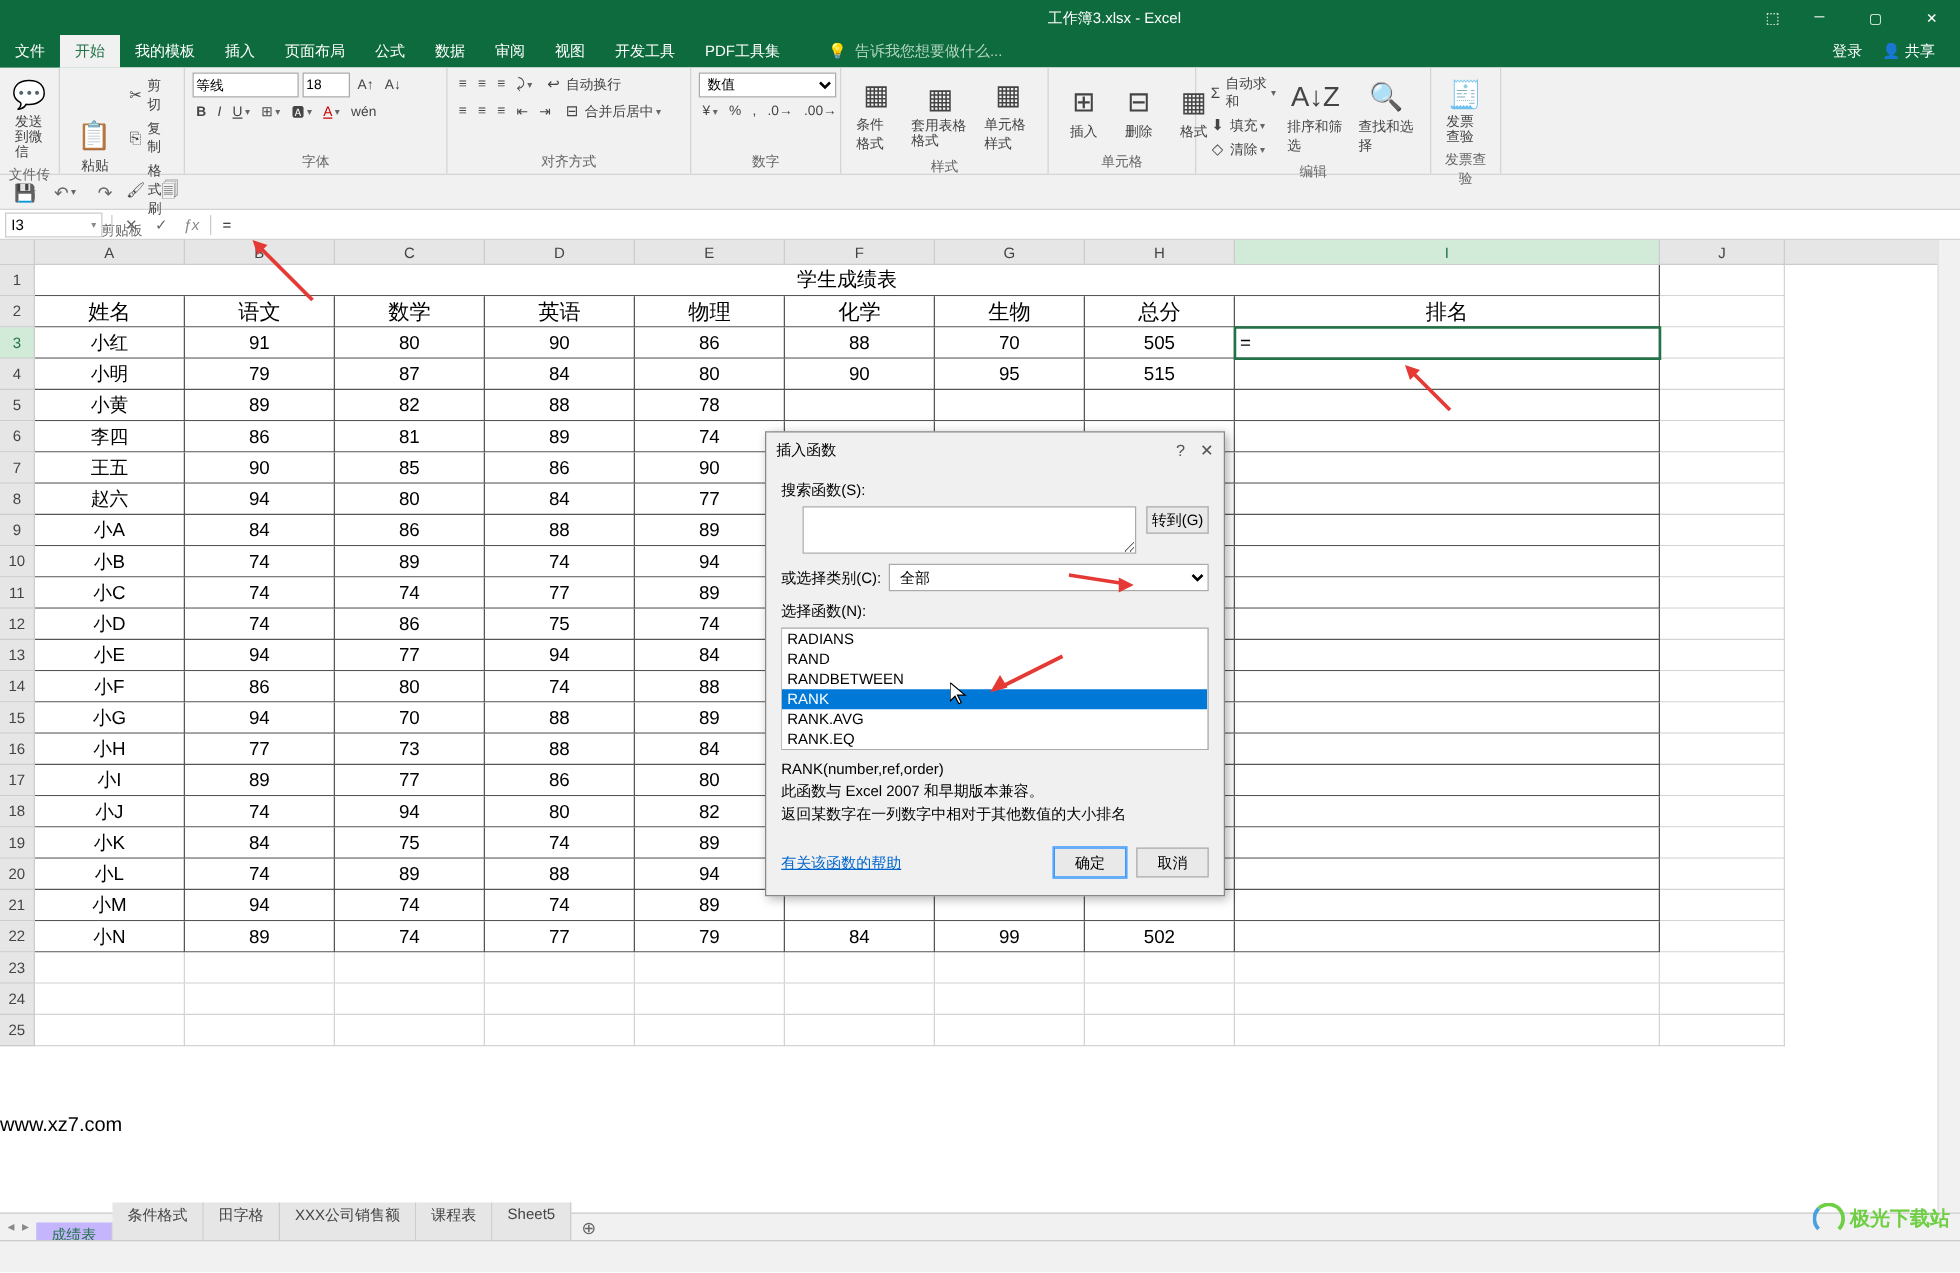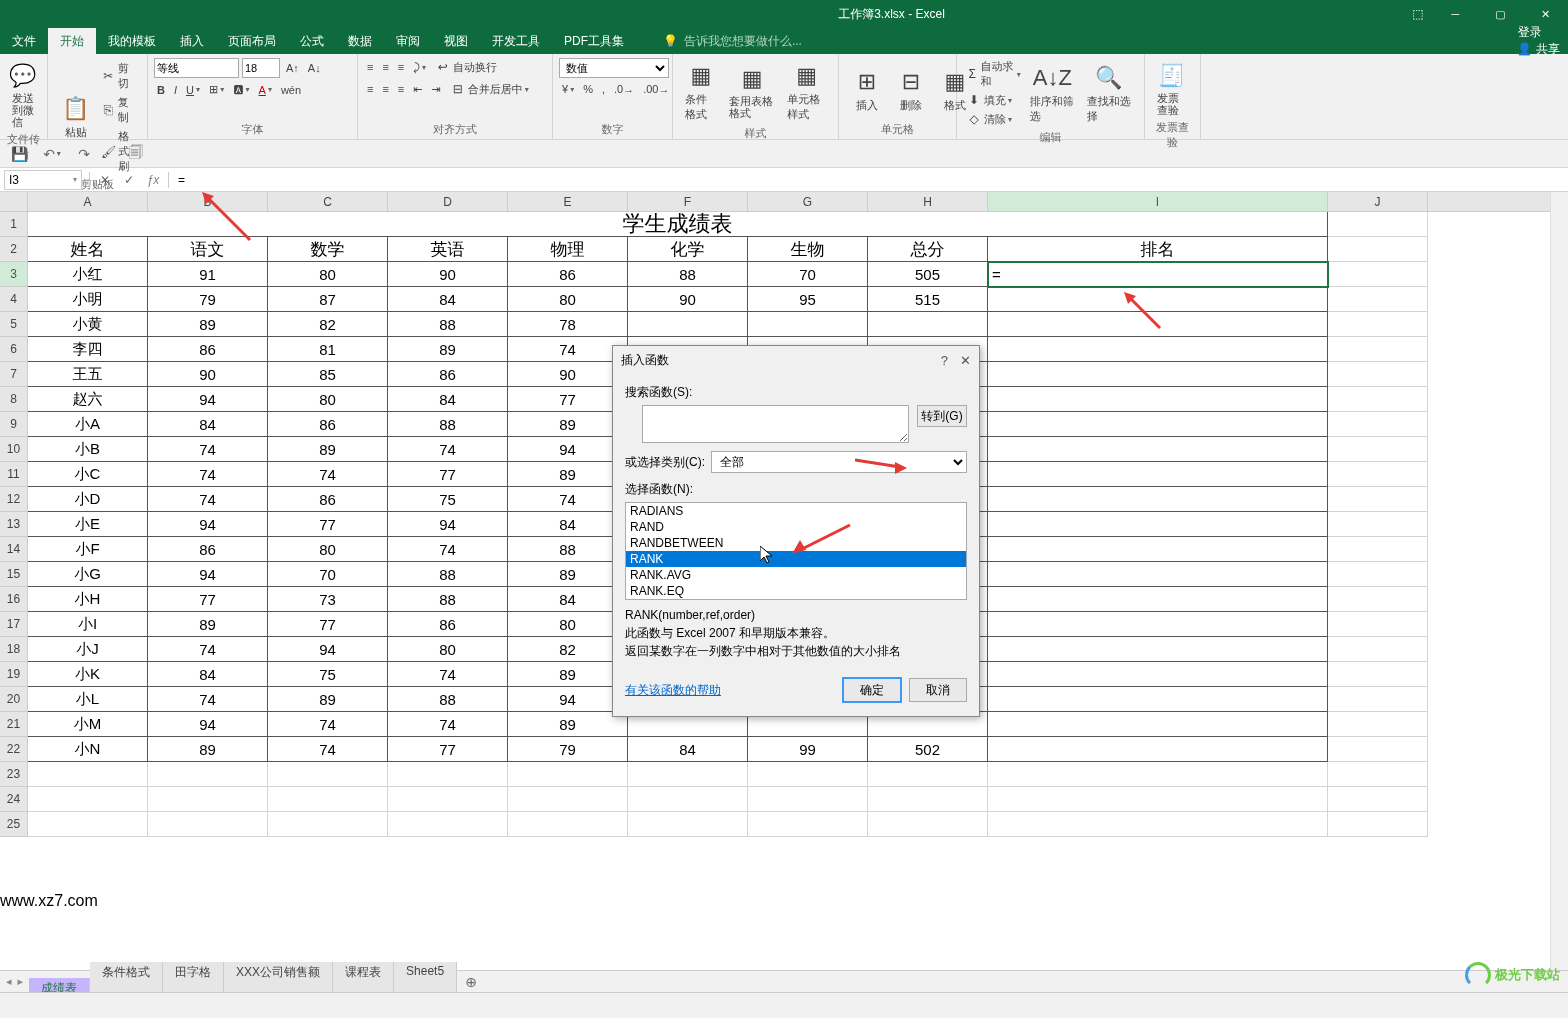--- a/index.html
+++ b/index.html
@@ -13,21 +13,21 @@
 .title-bar .win-controls div { width: 45px; height: 28px; display: flex; align-items: center; justify-content: center; cursor: pointer; font-size: 11px; }
 .title-bar .ribbon-toggle { width: 30px; display:flex; align-items:center; justify-content:center;}
 
 
 .menu-tabs { height: 26px; background: #0e6b3e; display: flex; align-items: center; font-size: 12px; }
 .menu-tabs .tab { padding: 0 12px; height: 26px; display: flex; align-items: center; color: #fff; cursor: pointer; }
 .menu-tabs .tab.file { background: #0e6b3e; }
 .menu-tabs .tab.active { background: #f1f1f1; color: #217346; }
 .menu-tabs .tab.tell-me { color: #b0d4c0; margin-left: 15px; }
 .menu-tabs .tab.tell-me .bulb { margin-right: 6px; }
-.menu-tabs .right-actions { margin-left: auto; display: flex; align-items: flex-start; color: #fff; padding-right: 0; flex-direction: column; }
+.menu-tabs .right-actions { margin-left: auto; display: flex; align-items: flex-start; color: #fff; padding-right: 12px; }
 .menu-tabs .right-actions div { padding: 0 8px; font-size: 12px; }
 
 
 .ribbon { height: 86px; background: #f1f1f1; border-bottom: 1px solid #d4d4d4; display: flex; font-size: 11px; }
 .ribbon-group { border-right: 1px solid #d4d4d4; padding: 4px 6px 2px; display: flex; flex-direction: column; justify-content: space-between; }
 .ribbon-group .group-label { text-align: center; color: #666; font-size: 11px; padding-top: 2px; }
 .ribbon-big-btn { display: flex; flex-direction: column; align-items: center; justify-content: center; padding: 2px 6px; cursor: pointer; font-size: 11px; color: #444; }
 .ribbon-big-btn .icon-large { width: 32px; height: 32px; display: flex; align-items: center; justify-content: center; font-size: 22px; }
 .ribbon-row { display: flex; align-items: center; gap: 3px; }
 .ribbon-item { display: flex; align-items: center; padding: 1px 3px; cursor: pointer; color: #444; font-size: 11px; }
@@ -56,21 +56,21 @@
 .col-headers { display: flex; height: 20px; background: #e6e6e6; border-bottom: 1px solid #ccc; }
 .col-headers .corner { width: 28px; border-right: 1px solid #ccc; background: #e6e6e6; }
 .col-headers .ch { border-right: 1px solid #ccc; text-align: center; font-size: 12px; color: #444; display: flex; align-items: center; justify-content: center; }
 .col-headers .ch.active { background: #d2ead8; color: #217346; }
 .row { display: flex; height: 25px; }
 .row .rh { width: 28px; background: #e6e6e6; border-right: 1px solid #ccc; border-bottom: 1px solid #ccc; text-align: center; font-size: 12px; color: #444; display: flex; align-items: center; justify-content: center; }
 .row .rh.active { background: #d2ead8; color: #217346; }
 .row .cell { border-right: 1px solid #d4d4d4; border-bottom: 1px solid #d4d4d4; font-size: 15px; display: flex; align-items: center; justify-content: center; background: #fff; }
 .row .cell.bordered { border: 1px solid #555; border-top: none; border-left: none; }
 .row.header-row .cell { font-size: 17px; }
-.row.title-row .cell { font-size: 22px; }
+.row.title-row .cell { font-size: 16px; }
 .cell.active-cell { outline: 2px solid #217346; outline-offset: -1px; background: #fff; z-index: 5; justify-content: flex-start; padding-left: 4px; }
 .col-A { width: 120px; } .col-B { width: 120px; } .col-C { width: 120px; } .col-D { width: 120px; }
 .col-E { width: 120px; } .col-F { width: 120px; } .col-G { width: 120px; } .col-H { width: 120px; }
 .col-I { width: 340px; } .col-J { width: 100px; }
 
 
 .dialog { position: absolute; left: 612px; top: 345px; width: 368px; background: #f0f0f0; border: 1px solid #888; box-shadow: 2px 2px 8px rgba(0,0,0,0.3); z-index: 100; font-size: 12px; }
 .dialog .dlg-title { height: 28px; display: flex; align-items: center; padding: 0 8px; font-size: 12px; }
 .dialog .dlg-title .dlg-close-btns { margin-left: auto; display: flex; gap: 12px; }
 .dialog .dlg-title .dlg-close-btns span { cursor: pointer; font-size: 13px; color: #555;}
@@ -100,21 +100,21 @@
 
 .status-bar { position: absolute; bottom: 0; left: 0; right: 0; height: 26px; background: #f1f1f1; border-top: 1px solid #ccc; }
 .vscroll-area { position: absolute; right: 0; top: 192px; bottom: 48px; width: 18px; background: #f1f1f1; border-left: 1px solid #ddd;}
 
 
 .red-arrow { position: absolute; z-index: 200; pointer-events: none; }
 .red-arrow svg line, .red-arrow svg path { stroke: #e53935; stroke-width: 3; }
 .red-arrow svg polygon { fill: #e53935; }
 
 
-.watermark { position: absolute; right: 8px; bottom: 30px; z-index: 300; font-size: 13px; font-weight: bold; display: flex; align-items: center; gap: 4px; }
+.watermark { position: absolute; right: 8px; bottom: 30px; z-index: 300; font-size: 16px; font-weight: bold; display: flex; align-items: center; gap: 4px; }
 .watermark .swirl { width: 26px; height: 26px; border-radius: 50%; border: 3px solid #6fcf44; border-left-color: #4a9fe0; border-bottom-color: transparent; position: relative; }
 .watermark .txt1 { color: #6fcf44; }
 
 .cursor-arrow { position:absolute; z-index:201; font-size:16px; color:#000; left: 760px; top: 546px; pointer-events:none;}
 </style>
 </head>
 <body>
 
 <div class="title-bar">
   <div class="title-left"></div>

